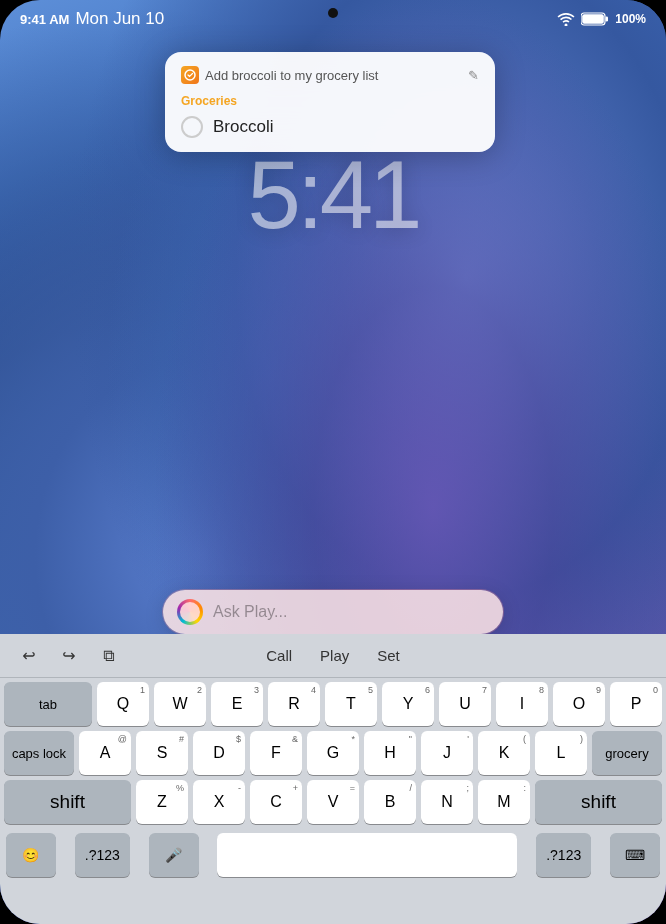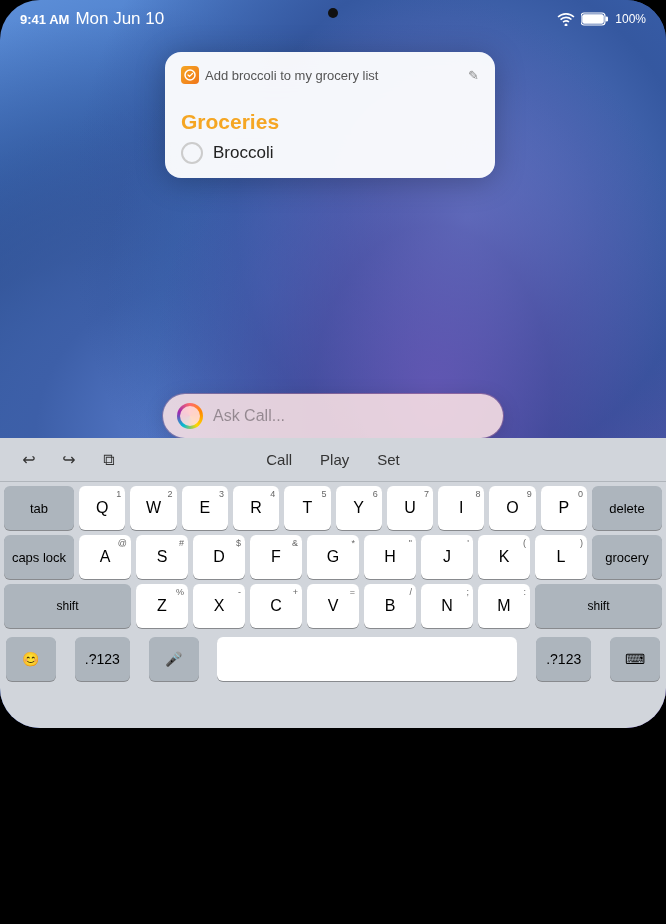--- a/index.html
+++ b/index.html
@@ -9,21 +9,21 @@
       height: 924px;
       overflow: hidden;
       font-family: -apple-system, 'SF Pro Display', 'Helvetica Neue', sans-serif;
       position: relative;
       background: #000;
     }
 
     
     #ipad-frame {
       width: 666px;
-      height: 728px;
+      height: 924px;
       background: #1a1a2e;
       border-radius: 40px;
       overflow: hidden;
       position: relative;
     }
 
     
     #wallpaper {
       position: absolute;
       inset: 0;
@@ -94,21 +94,21 @@
       border-radius: 16px;
       padding: 14px 16px 14px 16px;
       z-index: 200;
       box-shadow: 0 4px 30px rgba(0,0,0,0.25);
     }
 
     #notification-header {
       display: flex;
       align-items: center;
       justify-content: space-between;
-      margin-bottom: 26px;
+      margin-bottom: 10px;
     }
 
     #notification-title-row {
       display: flex;
       align-items: center;
       gap: 6px;
     }
 
     #notification-app-icon {
       width: 18px;
@@ -125,21 +125,21 @@
       color: #555;
       font-weight: 400;
     }
 
     #notification-edit-icon {
       color: #888;
       font-size: 13px;
     }
 
     #list-name {
-      font-size: 21px;
+      font-size: 12px;
       font-weight: 700;
       color: #f5a623;
       margin-bottom: 8px;
       margin-top: 8px;
     }
 
     #list-item-row {
       display: flex;
       align-items: center;
       gap: 10px;
@@ -308,21 +308,21 @@
     .key-wide {
       min-width: 70px;
       max-width: 90px;
       font-size: 13px;
       font-weight: 500;
     }
 
     .key-extra-wide {
       min-width: 100px;
       max-width: 130px;
-      font-size: 12px;
+      font-size: 19px;
     }
 
     .key-space {
       min-width: 220px;
       max-width: 300px;
       flex: 4;
     }
 
     .key-sub {
       position: absolute;
@@ -388,24 +388,25 @@
         <path d="M9 7a5 5 0 0 1 3.5 1.43l-1.1 1.1A3.3 3.3 0 0 0 9 8.7a3.3 3.3 0 0 0-2.4 1l-1.1-1.1A5 5 0 0 1 9 7z"></path>
         <path d="M9 3.5a8.5 8.5 0 0 1 6 2.48L13.9 7.1A6.8 6.8 0 0 0 9 5.2a6.8 6.8 0 0 0-4.9 2L3 6.1A8.5 8.5 0 0 1 9 3.5z"></path>
         <path d="M9 0a12 12 0 0 1 8.5 3.5l-1.1 1.1A10.3 10.3 0 0 0 9 1.7 10.3 10.3 0 0 0 1.6 4.6L.5 3.5A12 12 0 0 1 9 0z"></path>
       </svg>
 
       <svg width="28" height="14" viewBox="0 0 28 14" fill="white">
         <rect x="0" y="1" width="24" height="12" rx="3" ry="3" stroke="white" stroke-width="1.2" fill="none"></rect>
         <rect x="1.2" y="2.2" width="21.6" height="9.6" rx="2" fill="white"></rect>
         <rect x="24.5" y="4.5" width="2.5" height="5" rx="1.2" fill="white"></rect>
       </svg>
-      <span style="font-size:12px; color:white; font-weight:400;">100%</span>
+      <span style="font-size:12px; color:white; font-weight:700;">100%</span>
     </div>
   </div>
 
+  <div id="lock-clock">5:41</div>
 
   <div id="notification-card">
     <div id="notification-header">
       <div id="notification-title-row">
         <div id="notification-app-icon">
           <svg width="12" height="12" viewBox="0 0 12 12" fill="white">
             <circle cx="6" cy="6" r="5" stroke="white" stroke-width="1.5" fill="none"></circle>
             <path d="M4 6l1.5 1.5 3-3" stroke="white" stroke-width="1.2" fill="none" stroke-linecap="round"></path>
           </svg>
         </div>
@@ -415,21 +416,21 @@
     </div>
     <div id="list-name">Groceries</div>
     <div id="list-item-row">
       <div id="item-checkbox"></div>
       <span id="item-label">Broccoli</span>
     </div>
   </div>
 
   <div id="siri-bar">
     <div id="siri-icon"></div>
-    <span id="siri-placeholder">Ask Call...</span>
+    <span id="siri-placeholder">Ask Play...</span>
   </div>
 
   <div id="keyboard-area">
 
     <div id="keyboard-toolbar">
       <div id="toolbar-left">
         <div class="toolbar-btn">↩</div>
         <div class="toolbar-btn">↪</div>
         <div class="toolbar-btn">⧉</div>
       </div>
@@ -448,21 +449,20 @@
         <div class="key">Q<span class="key-sub">1</span></div>
         <div class="key">W<span class="key-sub">2</span></div>
         <div class="key">E<span class="key-sub">3</span></div>
         <div class="key">R<span class="key-sub">4</span></div>
         <div class="key">T<span class="key-sub">5</span></div>
         <div class="key">Y<span class="key-sub">6</span></div>
         <div class="key">U<span class="key-sub">7</span></div>
         <div class="key">I<span class="key-sub">8</span></div>
         <div class="key">O<span class="key-sub">9</span></div>
         <div class="key">P<span class="key-sub">0</span></div>
-        <div class="key key-dark key-wide">delete</div>
       </div>
 
       <div class="key-row">
         <div class="key key-dark key-wide">caps lock</div>
         <div class="key">A<span class="key-sub">@</span></div>
         <div class="key">S<span class="key-sub">#</span></div>
         <div class="key">D<span class="key-sub">$</span></div>
         <div class="key">F<span class="key-sub">&amp;</span></div>
         <div class="key">G<span class="key-sub">*</span></div>
         <div class="key">H<span class="key-sub">"</span></div>

